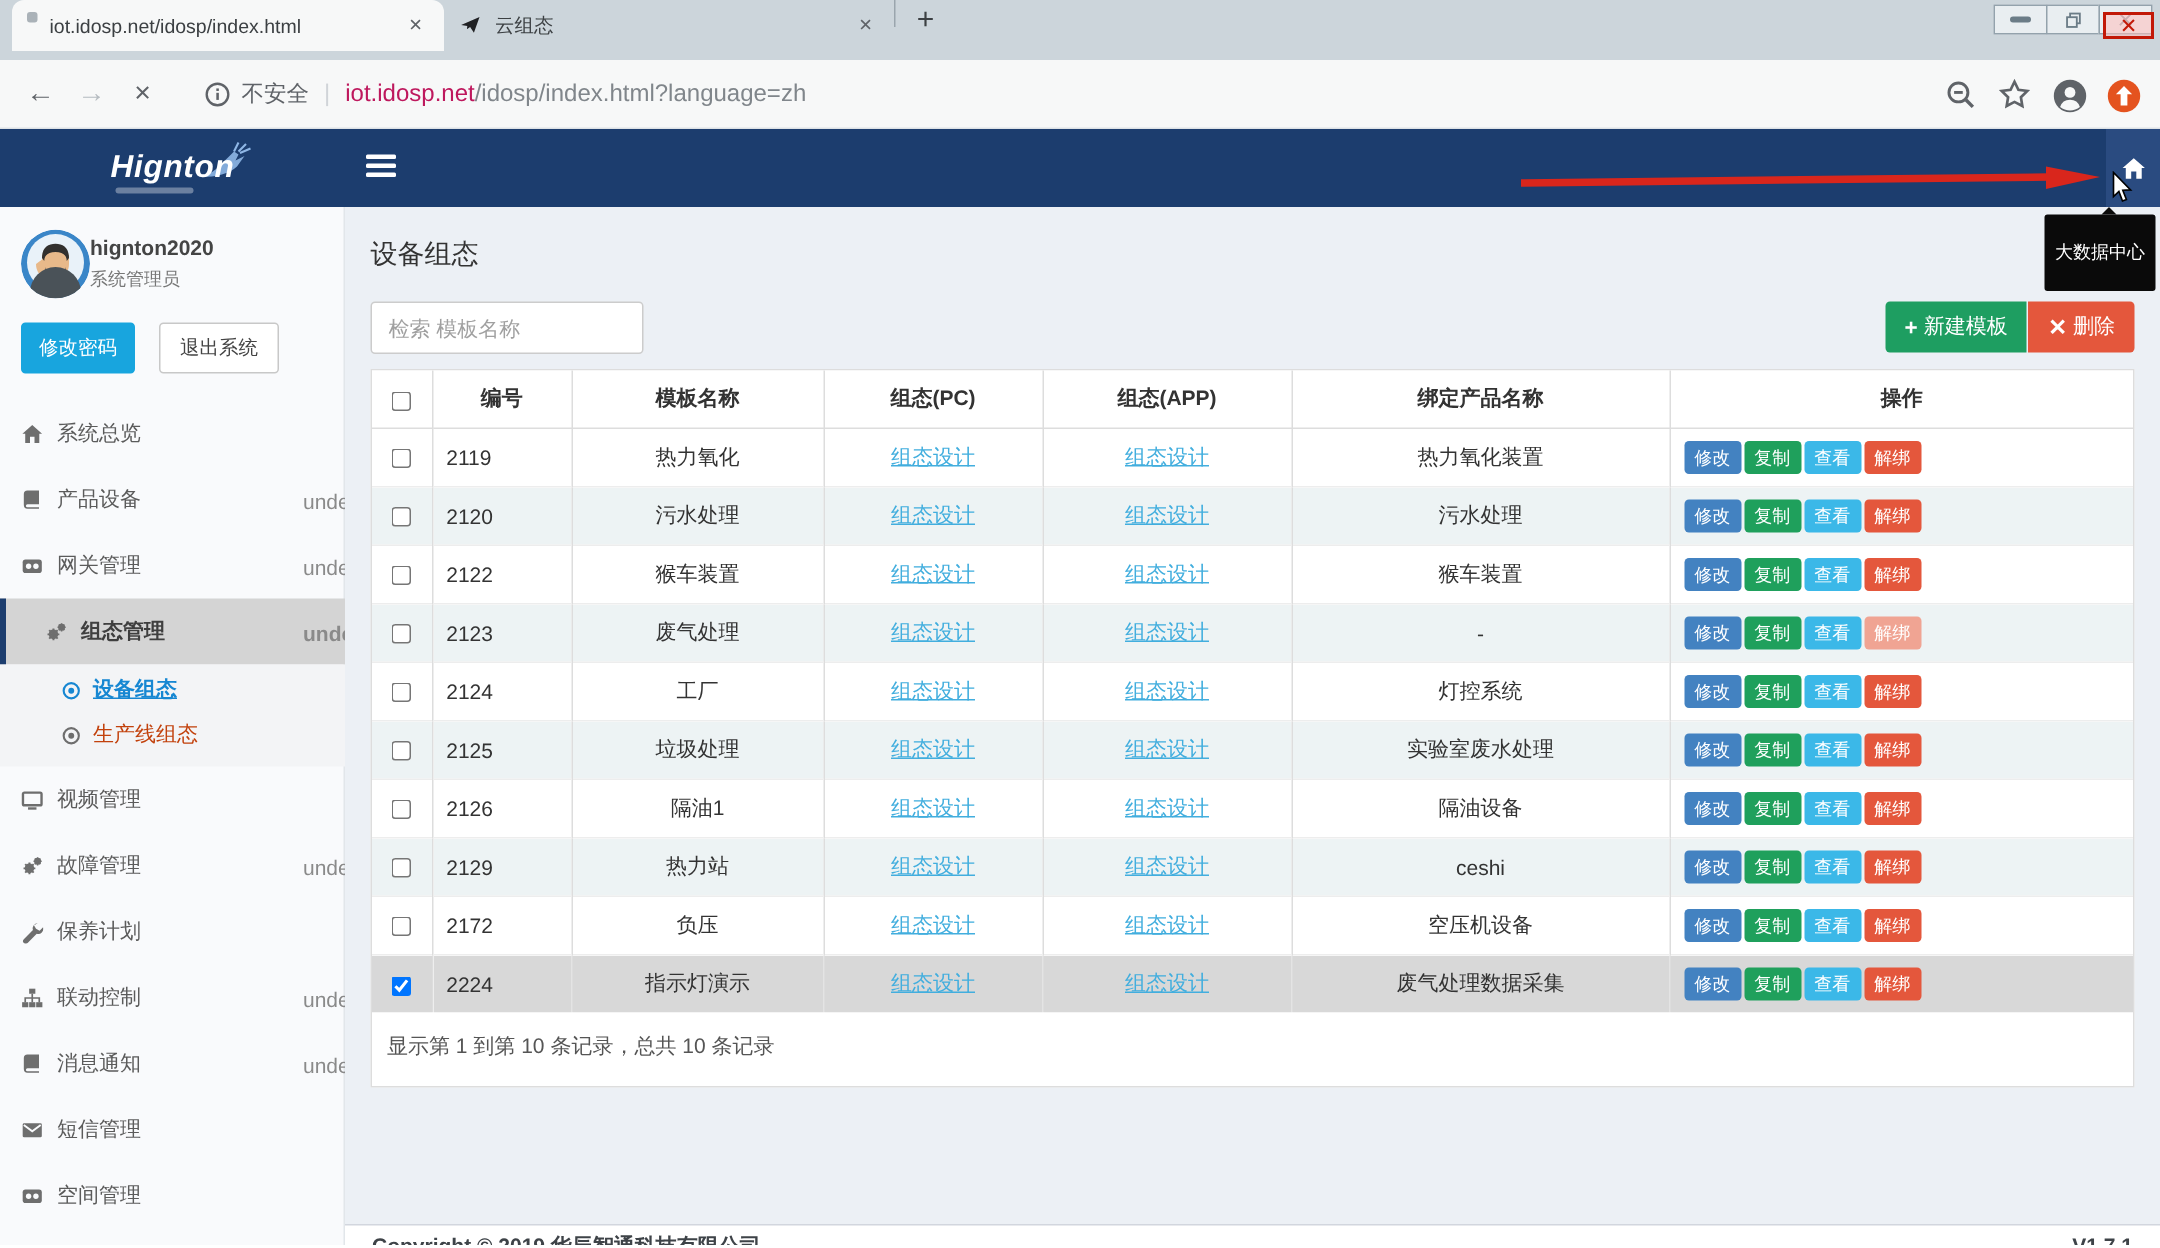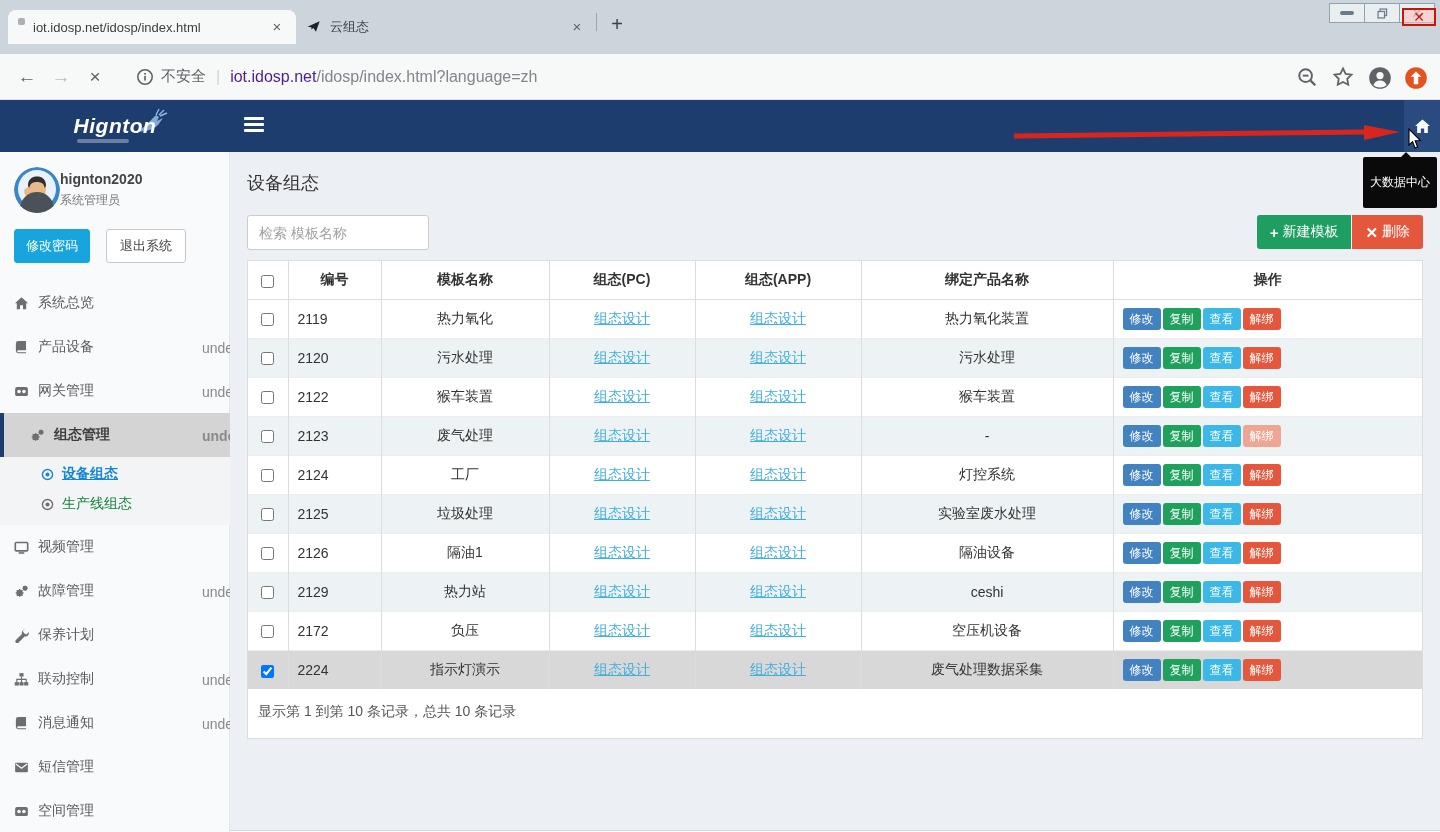--- a/index.html
+++ b/index.html
@@ -1,39 +1,39 @@
 <!DOCTYPE html>
 <html><head>
 <meta charset="utf-8">
 <style>
   *{box-sizing:border-box;-webkit-font-smoothing:antialiased}
   html,body{width:1440px;height:832px;margin:0;overflow:hidden;font-family:"Liberation Sans","DejaVu Sans",sans-serif;background:#fff}
 
   
-  .tabstrip{height:54px;background:#ccd5db;position:relative;display:flex;align-items:center;padding-left:8px}
+  .tabstrip{height:40px;background:#ccd5db;position:relative;display:flex;align-items:flex-start;padding-left:8px}
   .tab{height:34px;display:flex;align-items:center;padding:0 10px;font-size:13px;color:#3c4043;cursor:default}
   .tab.active{width:288px;background:#f7f8f8;border-radius:8px 8px 0 0}
   .tab.inactive{width:300px}
   .tab-title{flex:1;white-space:nowrap;overflow:hidden;margin:0 8px}
   .tab-close{color:#5f6368;font-size:15px;width:18px;height:18px;line-height:17px;text-align:center;border-radius:50%}
   .favicon-dot{width:7px;height:7px;background:#aab2b8;border-radius:2px;margin-top:-12px}
   .tab .picon{width:16px;height:16px;color:#202124}
   .newtab{width:28px;height:28px;margin:0 0 4px 6px;font-size:20px;color:#3c4043;text-align:center;line-height:26px}
   .tab-divider{width:1px;height:18px;background:#9aa5ad;margin-bottom:10px}
   .win-controls{position:absolute;top:3px;right:5px;display:flex}
   .win-btn{width:36px;height:20px;background:#e9eef1;border:1px solid #93a2ac;display:flex;align-items:center;justify-content:center;margin-left:-1px;position:relative}
   .win-btn .dash{width:14px;height:4px;background:#6b7c87;border-radius:2px}
   .close-anno{position:absolute;right:-2px;top:4px;width:34px;height:18px;border:2px solid #c21807;background:rgba(255,190,185,.55);display:flex;align-items:center;justify-content:center}
   .close-anno span{color:#c21807;font-weight:bold;font-size:14px;line-height:1}
   .toolbar{height:46px;background:#f7f8f8;display:flex;align-items:center;padding:0 10px;border-bottom:1px solid #dde2e6}
   .navbtn{width:34px;height:34px;display:flex;align-items:center;justify-content:center;font-size:19px;color:#5f6368}
   .navbtn.disabled{color:#b6bcc1}
   .omnibox{flex:1;display:flex;align-items:center;margin:0 12px;font-size:15px;height:34px;background:#f7f8f8;border-radius:17px;padding:0 12px}
   .omni-sep{color:#d0d4d8;margin:0 10px;font-size:16px}
-  .url-host{color:#4c1d95;font-size:16px}
+  .url-host{color:#be185d;font-size:16px}
   .url-path{color:#80868b;font-size:16px}
   .sec-label{color:#5f6368;font-size:15px;margin-left:7px}
   .tool-icons{display:flex;align-items:center;gap:14px;margin-right:4px}
   .tool-icons .ticon{width:22px;height:22px;color:#5f6368}
 
   
   .app{display:flex;height:744px;background:#ecf0f5}
   .sidebar{width:230px;background:#f9fafc;box-shadow:inset -1px 0 0 #e2e6ea;display:flex;flex-direction:column;flex:none}
   .brand{height:52px;background:#1c3d6e;display:flex;align-items:center;justify-content:center;position:relative;flex:none}
   .brand-text{color:#fff;font-size:21px;font-weight:bold;font-style:italic;letter-spacing:.5px;position:relative;z-index:1}
@@ -45,21 +45,21 @@
   .user-role{font-size:12px;color:#777;margin-top:5px}
   .side-btns{display:flex;gap:16px;padding:6px 14px 18px}
   .btn-cyan{background:#18a5de;color:#fff;border:1px solid #18a5de;font-size:13px;padding:7px 11px;border-radius:3px;cursor:pointer}
   .btn-plain{background:#fff;color:#444;border:1px solid #c8c8c8;font-size:13px;padding:7px 13px;border-radius:3px;cursor:pointer}
   .menu{flex:1;overflow:hidden}
   .menu-item{height:44px;display:flex;align-items:center;padding:0 14px;color:#5b5b5b;font-size:14px;cursor:pointer}
   .menu-item .mi-icon{width:24px;height:15px;color:#6e6e6e;flex:none;display:inline-flex}
   .menu-item.active{background:#d4d4d4;border-left:4px solid #1c3d6e;padding-left:26px;color:#3f3f3f;font-weight:bold}
   .menu-item .arrow{margin-left:auto;width:14px;height:14px;color:#8a8a8a}
   .submenu{padding:2px 0 6px;background:#f3f4f6}
-  .sub-item{height:30px;display:flex;align-items:center;padding-left:40px;font-size:14px;color:#15803d;cursor:pointer}
+  .sub-item{height:30px;display:flex;align-items:center;padding-left:40px;font-size:14px;color:#c2410c;cursor:pointer}
   .sub-item .mi-icon{width:22px;height:14px;display:inline-flex;color:#6e6e6e}
   .sub-item.active{color:#1787d2;font-weight:bold}
   .sub-item.active .label{text-decoration:underline}
   .sub-item.active .mi-icon{color:#1787d2}
 
   .main{flex:1;display:flex;flex-direction:column;position:relative;background:#ecf0f5}
   .topnav{height:52px;background:#1c3d6e;position:relative;flex:none}
   .hamburger{position:absolute;left:14px;top:17px;width:20px;height:17px;cursor:pointer}
   .hamburger i{display:block;height:3px;background:#fff;margin-bottom:3px;border-radius:1px}
   .home-btn{position:absolute;right:0;top:0;width:36px;height:52px;background:#2a4b80;display:flex;align-items:center;justify-content:center;color:#fff;cursor:pointer}

